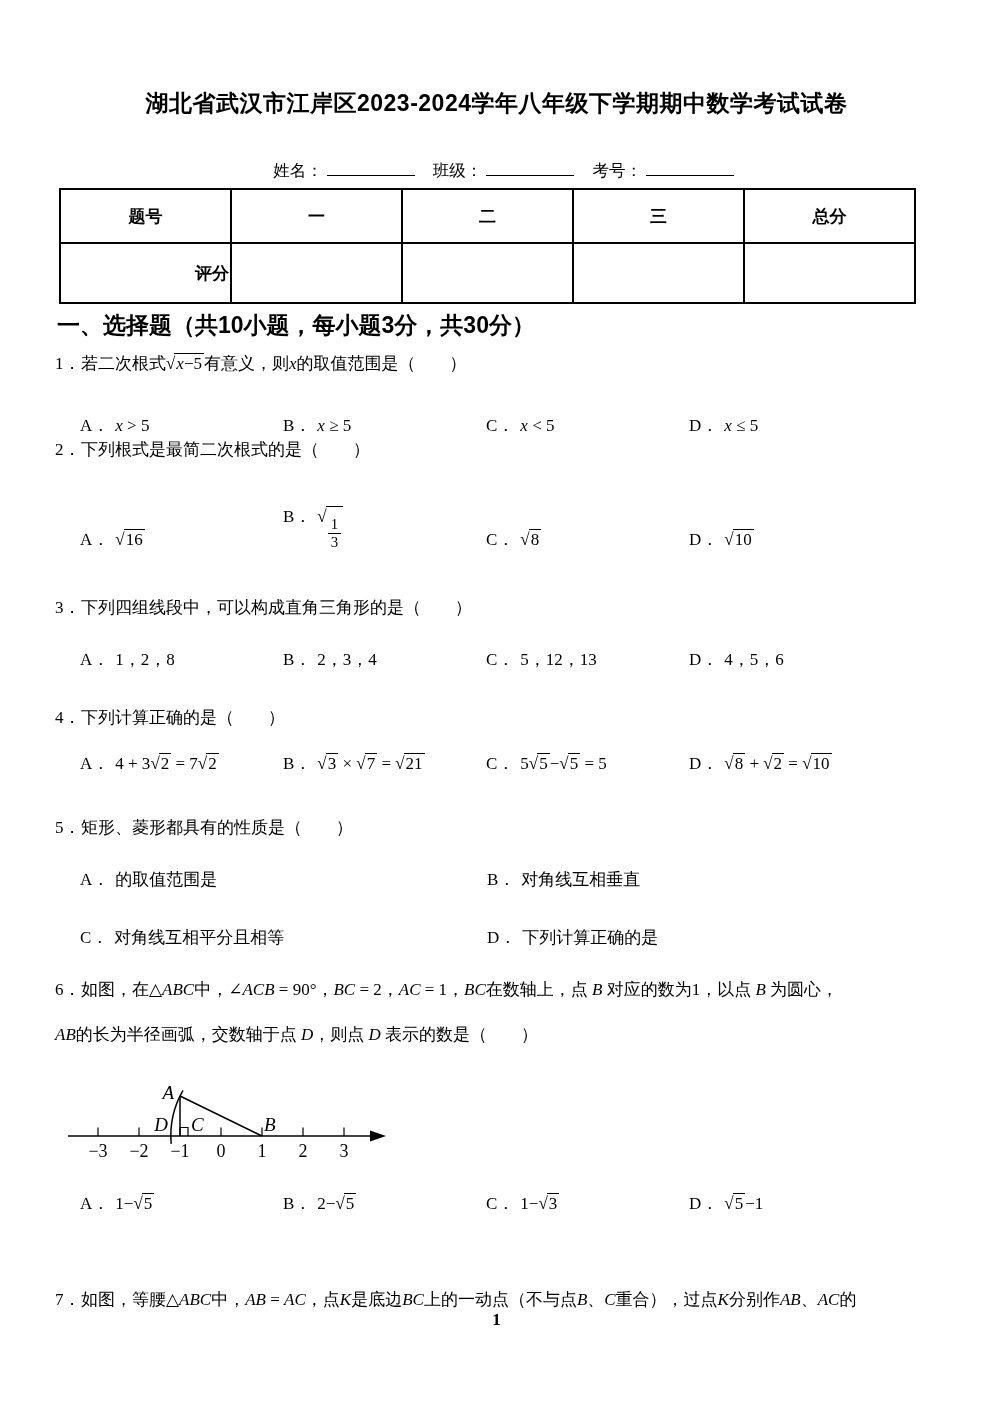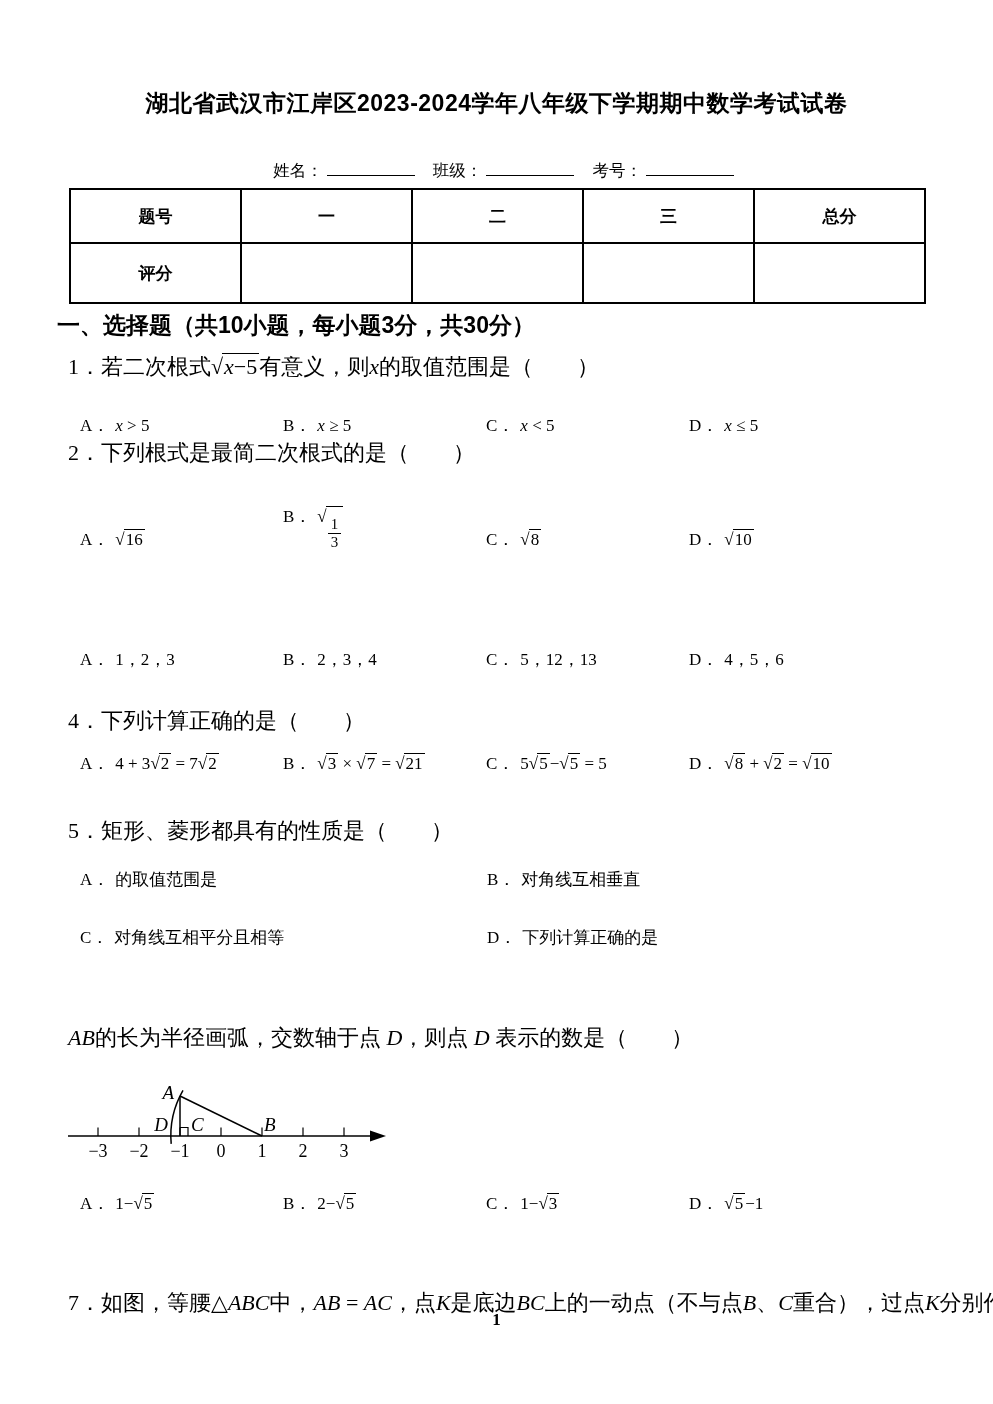--- a/index.html
+++ b/index.html
@@ -11,29 +11,29 @@
   .title { position:absolute; top:88px; left:0; width:100%; text-align:center; margin:0;
            font-family:"Liberation Sans","DejaVu Sans",sans-serif; font-weight:700;
            font-size:23px; letter-spacing:0.5px; }
 
   .name-row { position:absolute; top:158px; left:7px; width:100%; text-align:center; font-size:16.5px; }
   .blank { display:inline-block; width:88px; height:17px; border-bottom:1.5px solid #000;
            margin:0 14px 0 4px; vertical-align:baseline; }
   .blank.last { margin-right:0; }
 
   .score-table { position:absolute; top:188px; left:59px; width:835px;
-                 border-collapse:collapse; table-layout:fixed;margin-left:10px; }
+                 border-collapse:collapse; table-layout:fixed; }
   .score-table td { border:2px solid #000; text-align:center; vertical-align:middle;
                     width:167px; font-size:17px; }
   .score-table tr.r1 td { height:50px; }
-  .score-table tr.r2 td { height:56px; }
+  .score-table tr.r2 td { height:56px;text-align:right; }
 
   .section { position:absolute; left:57px; top:310px; font-size:23px; }
 
-  .qtext { position:absolute; left:55px; font-size:22px; white-space:nowrap;margin-left:13px; }
+  .qtext { position:absolute; left:55px; font-size:17px; white-space:nowrap; }
   .qnum  { display:inline-block; min-width:26px; }
 
   .opts { position:absolute; left:80px; right:53px; display:grid;
           grid-template-columns:203px 203px 203px 1fr; align-items:end; font-size:17px; }
   .opts.two { grid-template-columns:407px 1fr; }
   .opt { display:flex; align-items:baseline; white-space:nowrap; }
   .olabel { margin-right:6px; }
 
   .mvar { font-style:italic; }
   .sqrt { white-space:nowrap; }
@@ -127,24 +127,27 @@
     <div class="opt">
         <span class="olabel">C．</span>
         <span><span class="sqrt"><span class="rsym">√</span><span class="rad">8</span></span></span>
       </div>
     <div class="opt">
         <span class="olabel">D．</span>
         <span><span class="sqrt"><span class="rsym">√</span><span class="rad">10</span></span></span>
       </div>
   </div>
 
+  <div class="qtext" style="top:596px">
+    <span class="qnum">3．</span><span>下列四组线段中，可以构成直角三角形的是（　　）</span>
+  </div>
   <div class="opts" style="top:648px">
     <div class="opt">
         <span class="olabel">A．</span>
-        <span>1，2，3</span>
+        <span>1，2，8</span>
       </div>
     <div class="opt">
         <span class="olabel">B．</span>
         <span>2，3，4</span>
       </div>
     <div class="opt">
         <span class="olabel">C．</span>
         <span>5，12，13</span>
       </div>
     <div class="opt">
@@ -192,20 +195,23 @@
     <div class="opt">
         <span class="olabel">C．</span>
         <span>对角线互相平分且相等</span>
       </div>
     <div class="opt">
         <span class="olabel">D．</span>
         <span>下列计算正确的是</span>
       </div>
   </div>
 
+  <div class="qtext" style="top:978px">
+    <span class="qnum">6．</span><span>如图，在△<i class="mvar">ABC</i>中，∠<i class="mvar">ACB</i> = 90°，<i class="mvar">BC</i> = 2，<i class="mvar">AC</i> = 1，<i class="mvar">BC</i>在数轴上，点 <i class="mvar">B</i> 对应的数为1，以点 <i class="mvar">B</i> 为圆心，</span>
+  </div>
   <div class="qtext" style="top:1023px">
     <span><i class="mvar">AB</i>的长为半径画弧，交数轴于点 <i class="mvar">D</i>，则点 <i class="mvar">D</i> 表示的数是（　　）</span>
   </div>
 
   <svg class="fig6" width="340" height="108" viewBox="0 0 340 108">
 
     <line class="stroke" x1="8" y1="76" x2="312" y2="76"></line>
     <path d="M326,76 L310,70.5 L310,81.5 Z" fill="#000"></path>
 
     <line class="thin" x1="38" y1="67.5" x2="38" y2="76"></line>

